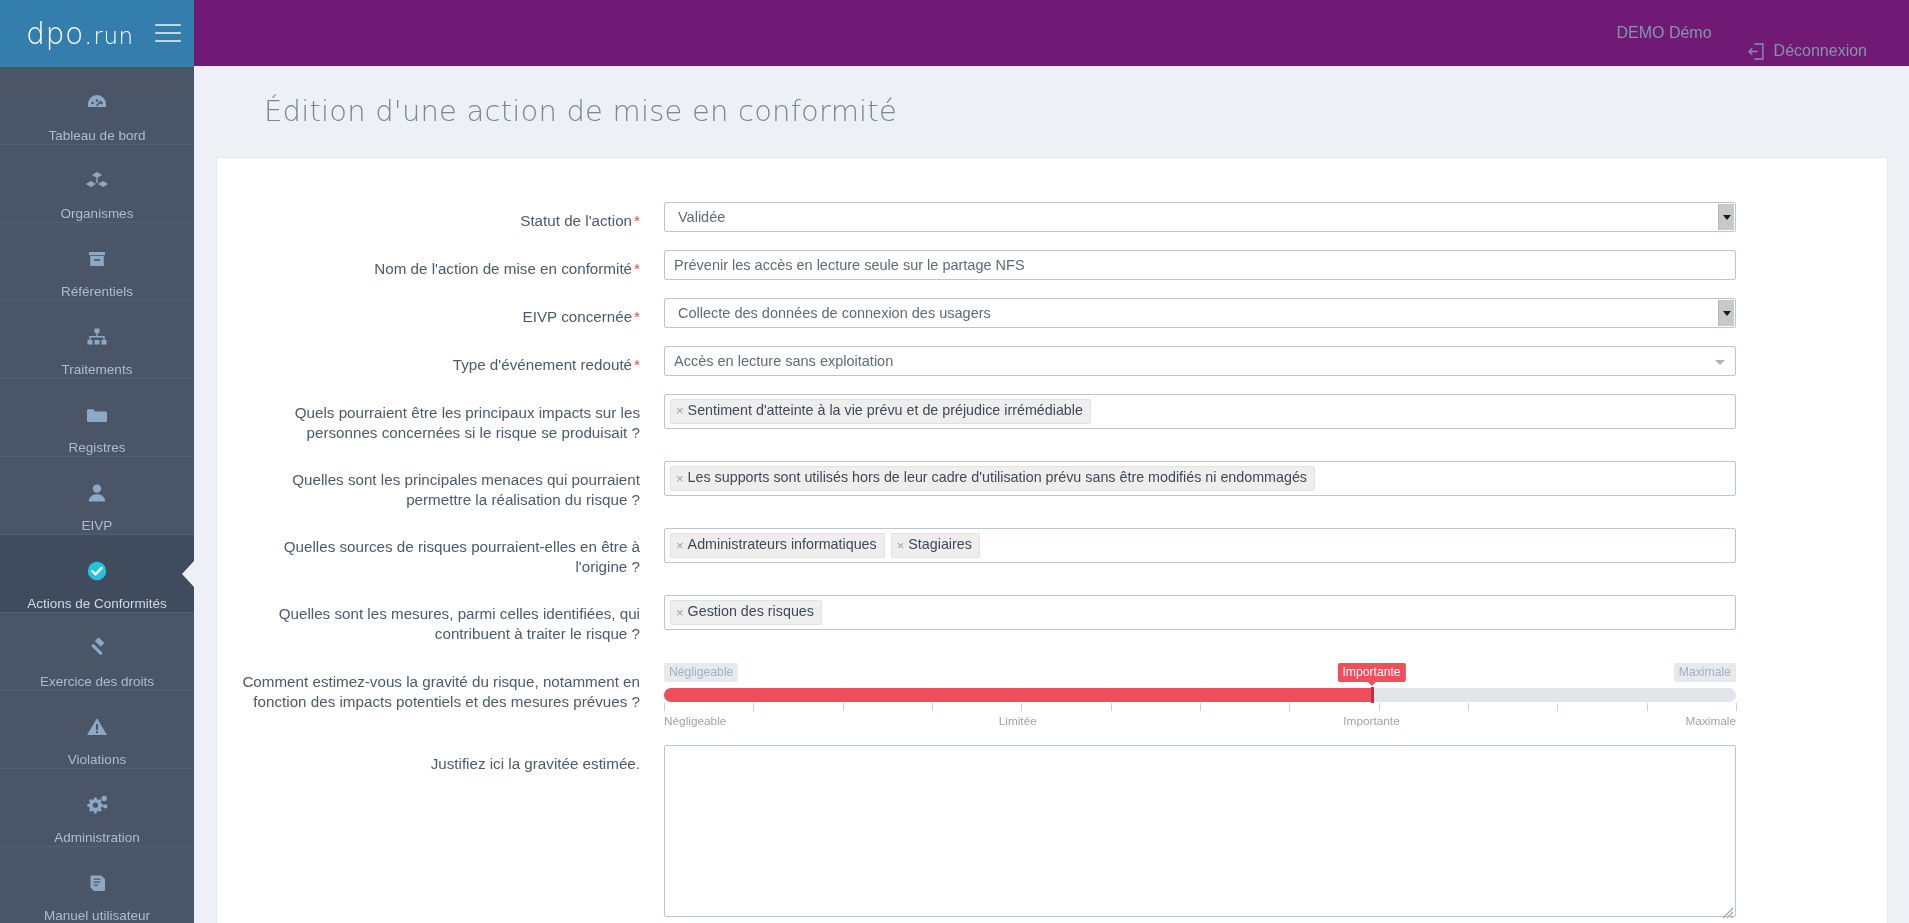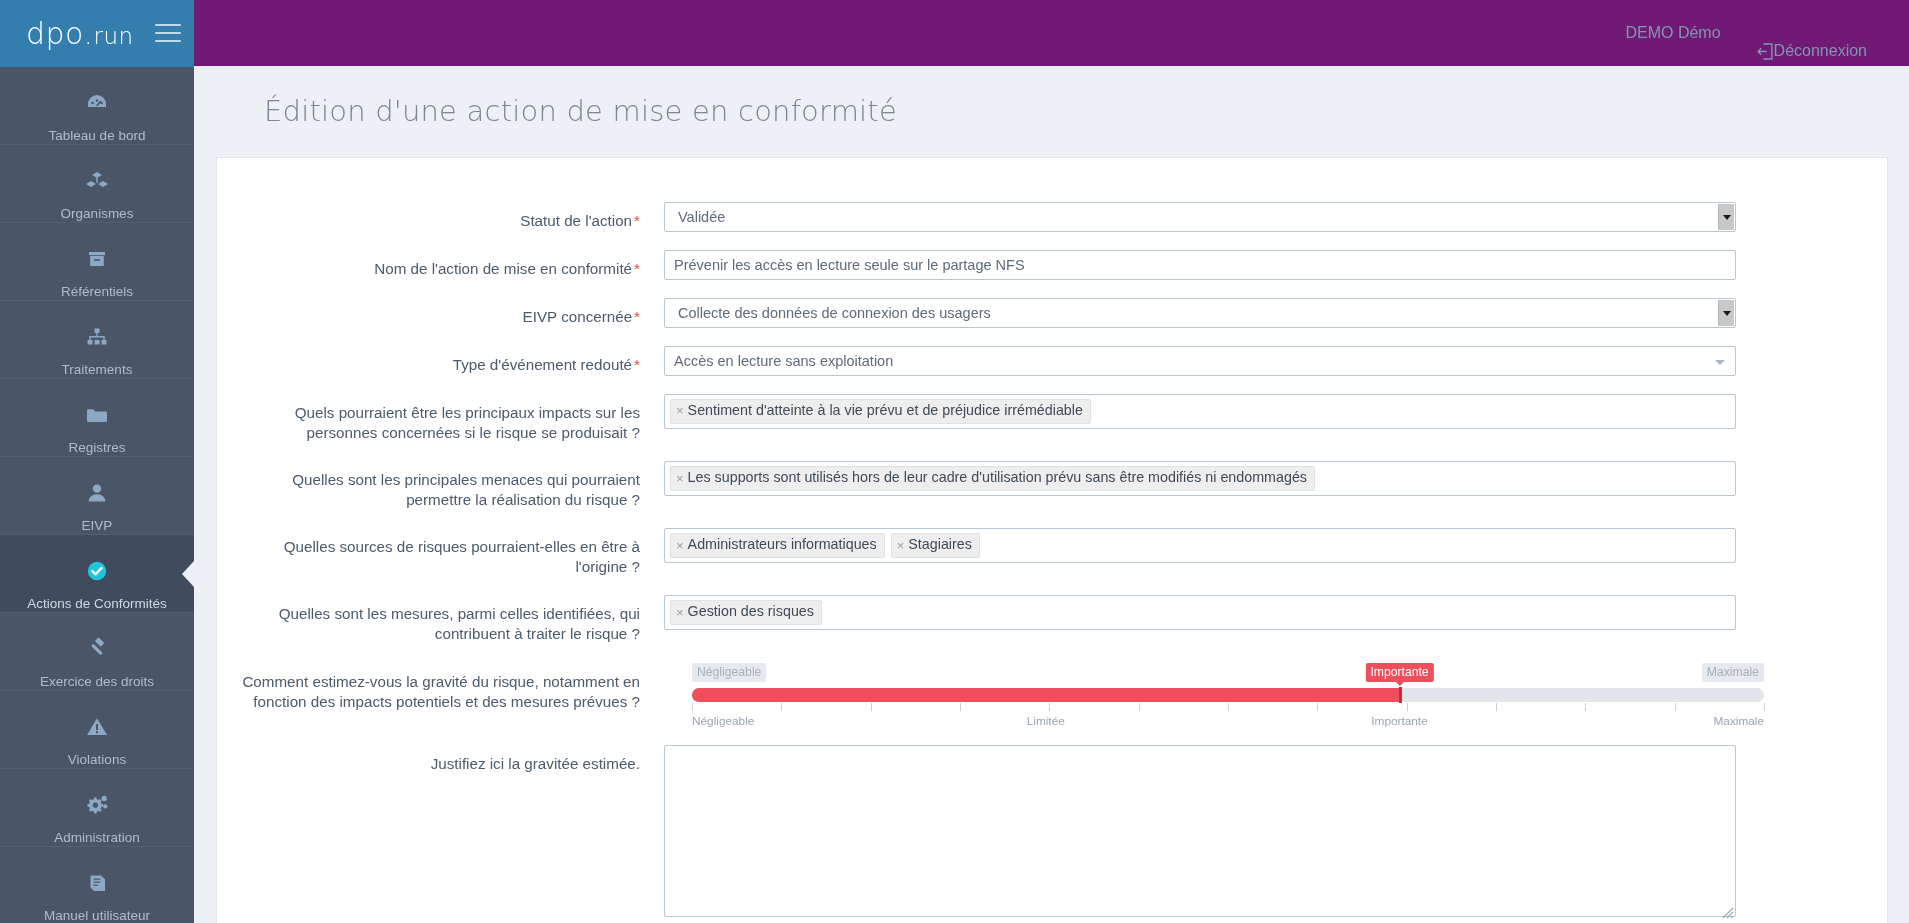--- a/index.html
+++ b/index.html
@@ -50,21 +50,21 @@
     background: #701a75;
     display: flex; align-items: center; justify-content: flex-end;
     padding-right: 42px;
     border-bottom: 1px solid #e6eaee;
   }
   .topbar-user {
     color: #8096ad; font-size: 16px; margin-right: 36px;
   }
   .topbar-logout {
     color: #8096ad; font-size: 16px;
-    display: flex; align-items: center; 
+    display: flex; align-items: center; gap: 9px;
     cursor: pointer; text-decoration: none; margin-top: 36px;
   }
   .logout-icon { width: 17px; height: 17px; display:block; }
 
   
   .sidebar {
     position: absolute; left: 0; top: 67px;
     width: 194px; height: 856px;
     background: #4a5568;
     overflow: hidden;
@@ -217,21 +217,21 @@
     border-radius: 2px;
     display: inline-flex; align-items: center; gap: 4px;
     line-height: 1.25;
   }
   .chip .x {
     color: #9aa0a6; font-size: 13px;
     cursor: pointer; line-height: 1;
   }
 
   
-  .slider-wrap { position: relative; width: 100%; height: 64px; margin-left: 28px; }
+  .slider-wrap { position: relative; width: 100%; height: 64px; }
   .slider-tips { position: relative; height: 19px; }
   .tip {
     position: absolute; top: 0;
     font-size: 12.2px; line-height: 19px;
     padding: 0 5px; border-radius: 2px;
     white-space: nowrap;
   }
   .tip.grey { background: #e6e9ee; color: #a7b0bb; }
   .tip.active { background: #ef4f5c; color: #ffffff; }
   .tip.active::after {

